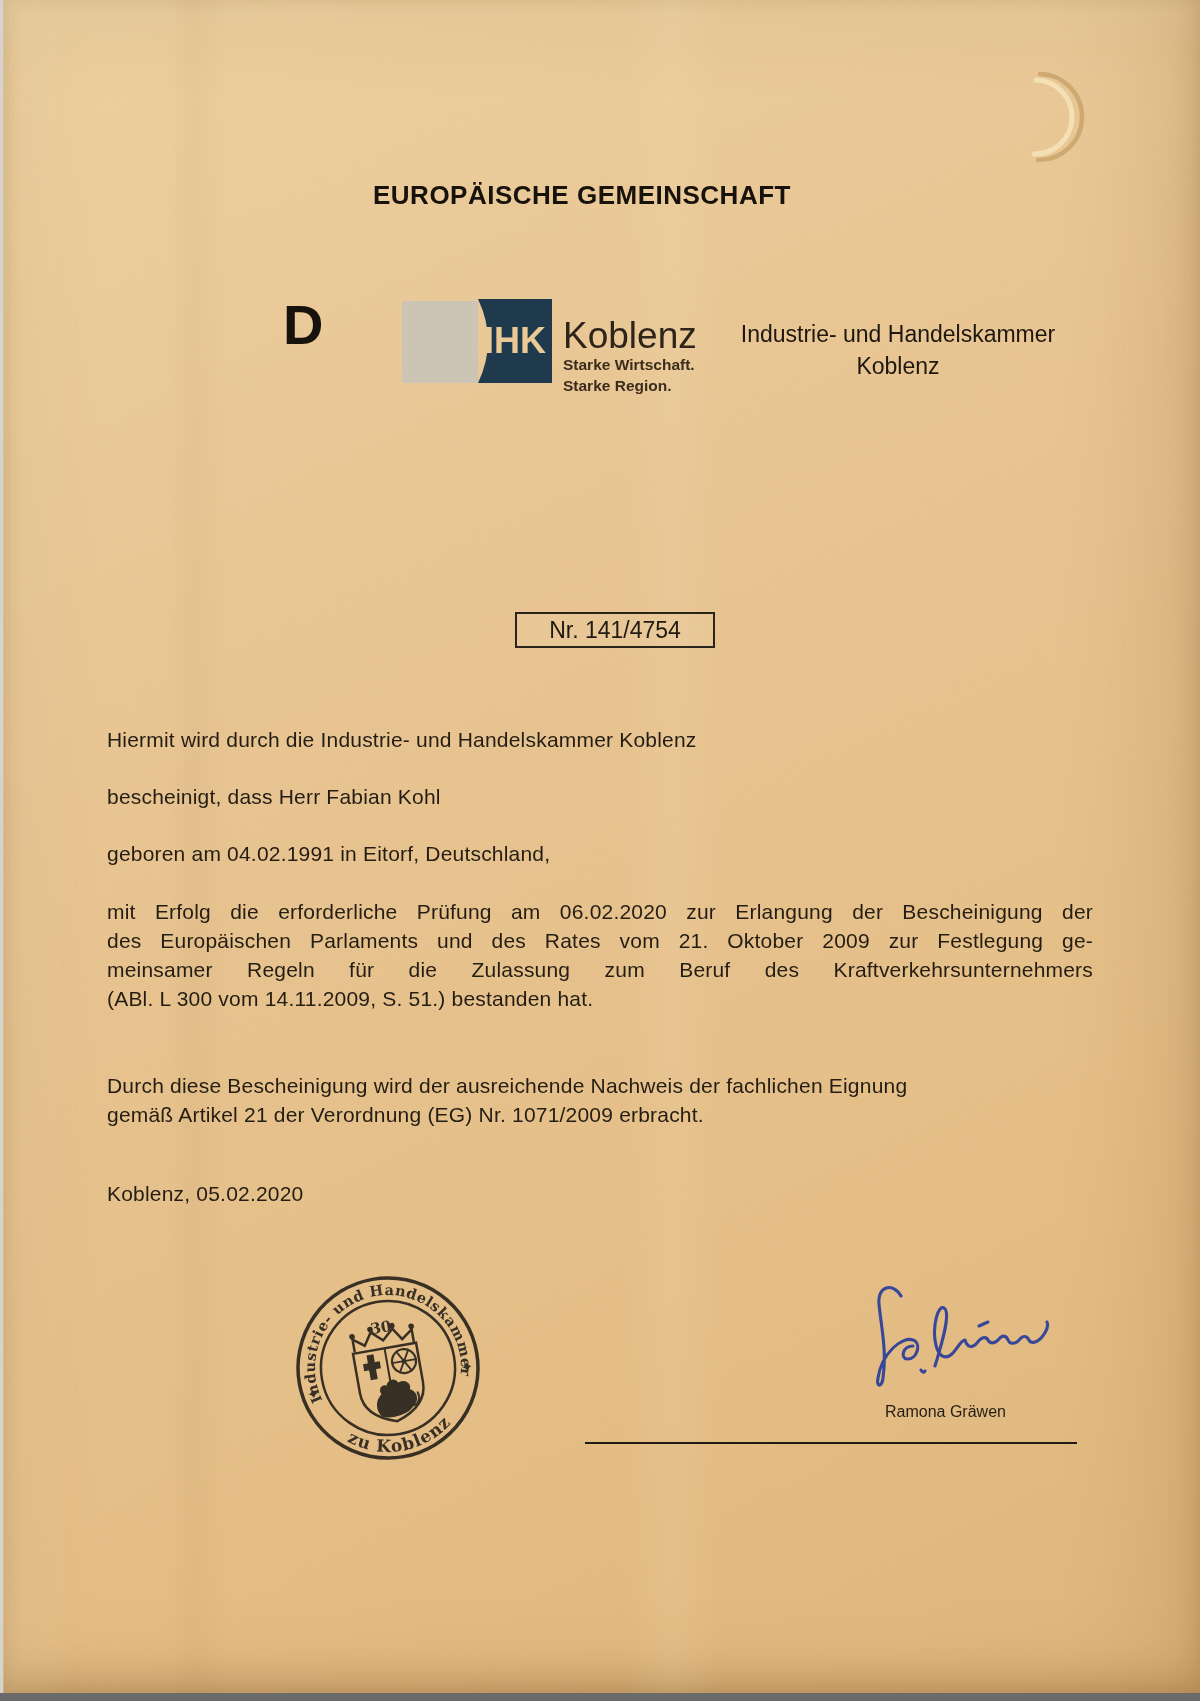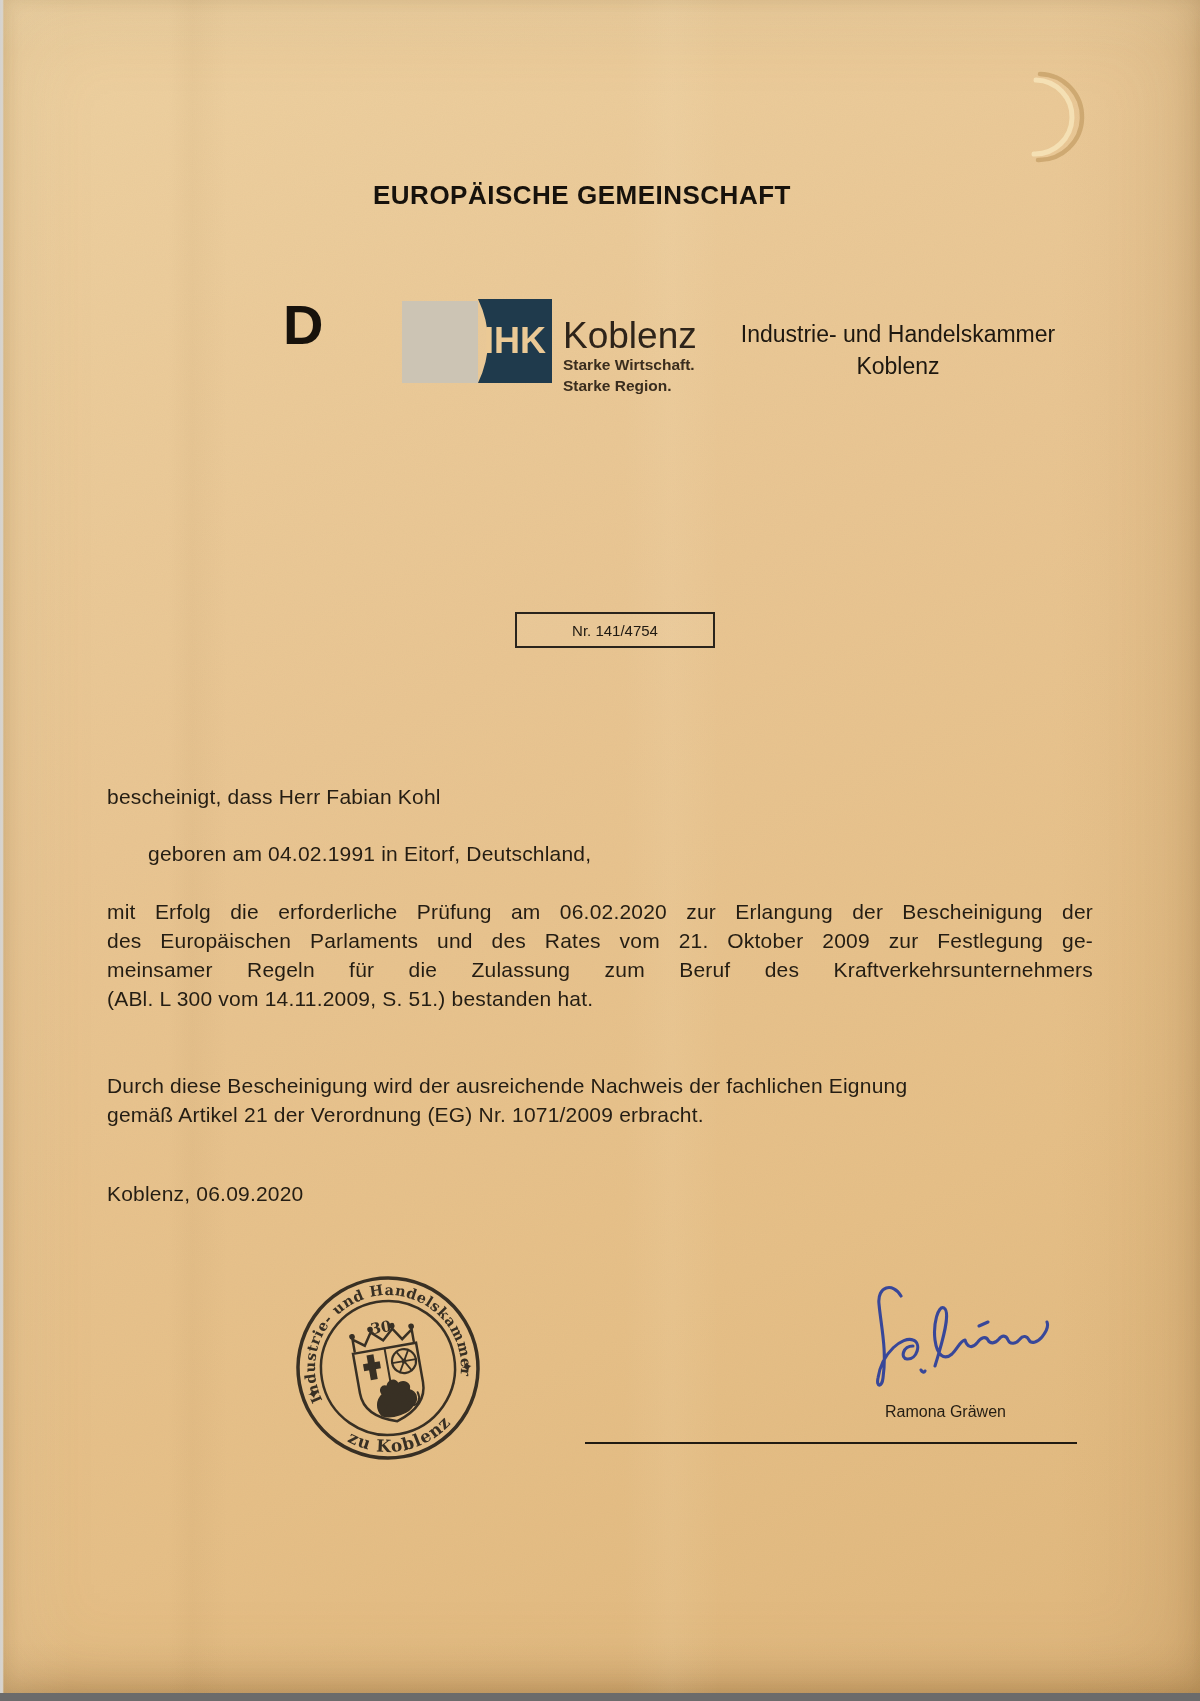--- a/index.html
+++ b/index.html
@@ -21,21 +21,21 @@
   }
   .abs{position:absolute;}
   .txt{white-space:nowrap;}
   .doc-title{font-size:26px;font-weight:bold;letter-spacing:.5px;color:#17120c;}
   .country-letter{font-size:56px;font-weight:bold;color:#17120c;}
   .chamber{font-size:23px;line-height:32px;text-align:center;color:#1d170f;}
   .heading{font-size:25px;font-weight:bold;letter-spacing:.4px;line-height:32px;text-align:center;color:#17120c;}
   .nr-box{
     width:196px;height:32px;border:2px solid #2a241c;
     display:flex;align-items:center;justify-content:center;
-    font-size:15px;color:#201a12;background:rgba(255,248,230,.06);
+    font-size:23px;color:#201a12;background:rgba(255,248,230,.06);
   }
   .body-line{font-size:21px;color:#241d13;letter-spacing:.2px;}
   .para{width:986px;font-size:21px;color:#241d13;letter-spacing:.2px;line-height:29px;}
   .jline{text-align:justify;text-align-last:justify;height:29px;overflow:hidden;}
   .sig-name{font-size:16px;color:#241d13;}
   .sig-line{width:492px;border-bottom:2px solid #211b12;}
   .scan-edge-left{position:absolute;left:0;top:0;width:4px;height:100%;
     background:linear-gradient(90deg,#d4d2cf 0%,#d9d5cd 60%,rgba(217,213,205,0) 100%);}
   svg text{font-family:"Liberation Sans",sans-serif;}
   svg .stamp-serif{font-family:"DejaVu Serif",serif;font-weight:bold;}
@@ -81,36 +81,37 @@
   <div class="abs chamber" style="left:698px;top:318px;width:400px;">
     <div>Industrie- und Handelskammer</div>
     <div>Koblenz</div>
   </div>
 
 
   <div class="abs nr-box" style="left:515px;top:612px;">
     <span>Nr. 141/4754</span>
   </div>
 
+  <div class="abs txt body-line" style="left:107px;top:728px;">Hiermit wird durch die Industrie- und Handelskammer Koblenz</div>
   <div class="abs txt body-line" style="left:107px;top:785px;">bescheinigt, dass Herr Fabian Kohl</div>
-  <div class="abs txt body-line" style="left:107px;top:842px;margin-left:41px;">geboren am 04.02.1991 in Eitorf, Deutschland,</div>
+  <div class="abs txt body-line" style="left:107px;top:842px;">geboren am 04.02.1991 in Eitorf, Deutschland,</div>
 
   <div class="abs para" style="left:107px;top:897px;">
     <div class="jline">mit Erfolg die erforderliche Prüfung am 06.02.2020 zur Erlangung der Bescheinigung der</div>
     <div class="jline">des Europäischen Parlaments und des Rates vom 21. Oktober 2009 zur Festlegung ge-</div>
     <div class="jline">meinsamer Regeln für die Zulassung zum Beruf des Kraftverkehrsunternehmers</div>
     <div>(ABl. L 300 vom 14.11.2009, S. 51.) bestanden hat.</div>
   </div>
 
   <div class="abs para" style="left:107px;top:1071px;">
     <div>Durch diese Bescheinigung wird der ausreichende Nachweis der fachlichen Eignung</div>
     <div>gemäß Artikel 21 der Verordnung (EG) Nr. 1071/2009 erbracht.</div>
   </div>
 
-  <div class="abs txt body-line" style="left:107px;top:1182px;">Koblenz, 06.09.2020</div>
+  <div class="abs txt body-line" style="left:107px;top:1182px;">Koblenz, 05.02.2020</div>
 
   <svg class="abs" style="left:272px;top:1252px;" width="232" height="232" viewBox="0 0 232 232">
     <g transform="rotate(-10 116 116)" stroke="#2a241c" fill="none" stroke-linecap="round" opacity="0.92">
       <circle cx="116" cy="116" r="90" stroke-width="3.5"></circle>
       <circle cx="116" cy="116" r="67" stroke-width="2.5"></circle>
       <path id="stampArcTop" d="M 47.4,141 A 73 73 0 1 1 184.6,141" stroke="none"></path>
       <path id="stampArcBottom" d="M 43.3,158 A 84 84 0 0 0 188.7,158" stroke="none"></path>
       <text class="stamp-serif" font-size="14.5" fill="#2a241c" stroke="none" letter-spacing="0.5">
         <textPath href="#stampArcTop" startOffset="50%" text-anchor="middle">Industrie- und Handelskammer</textPath>
       </text>

